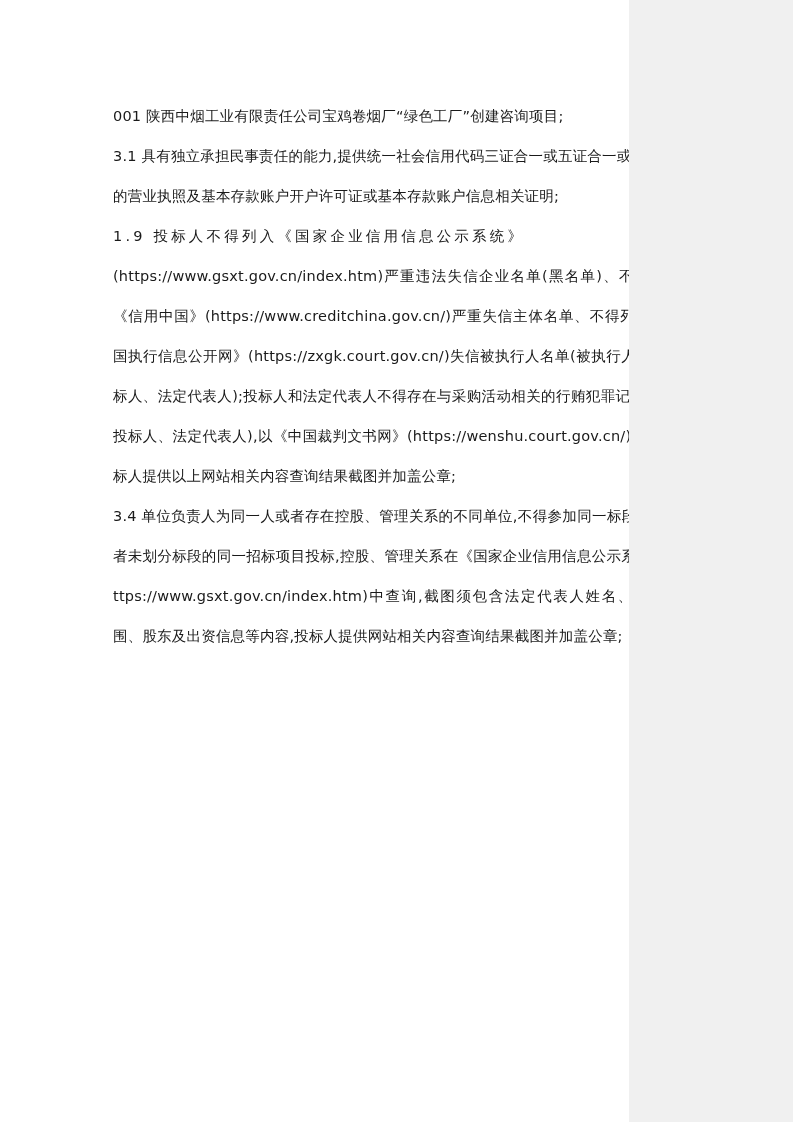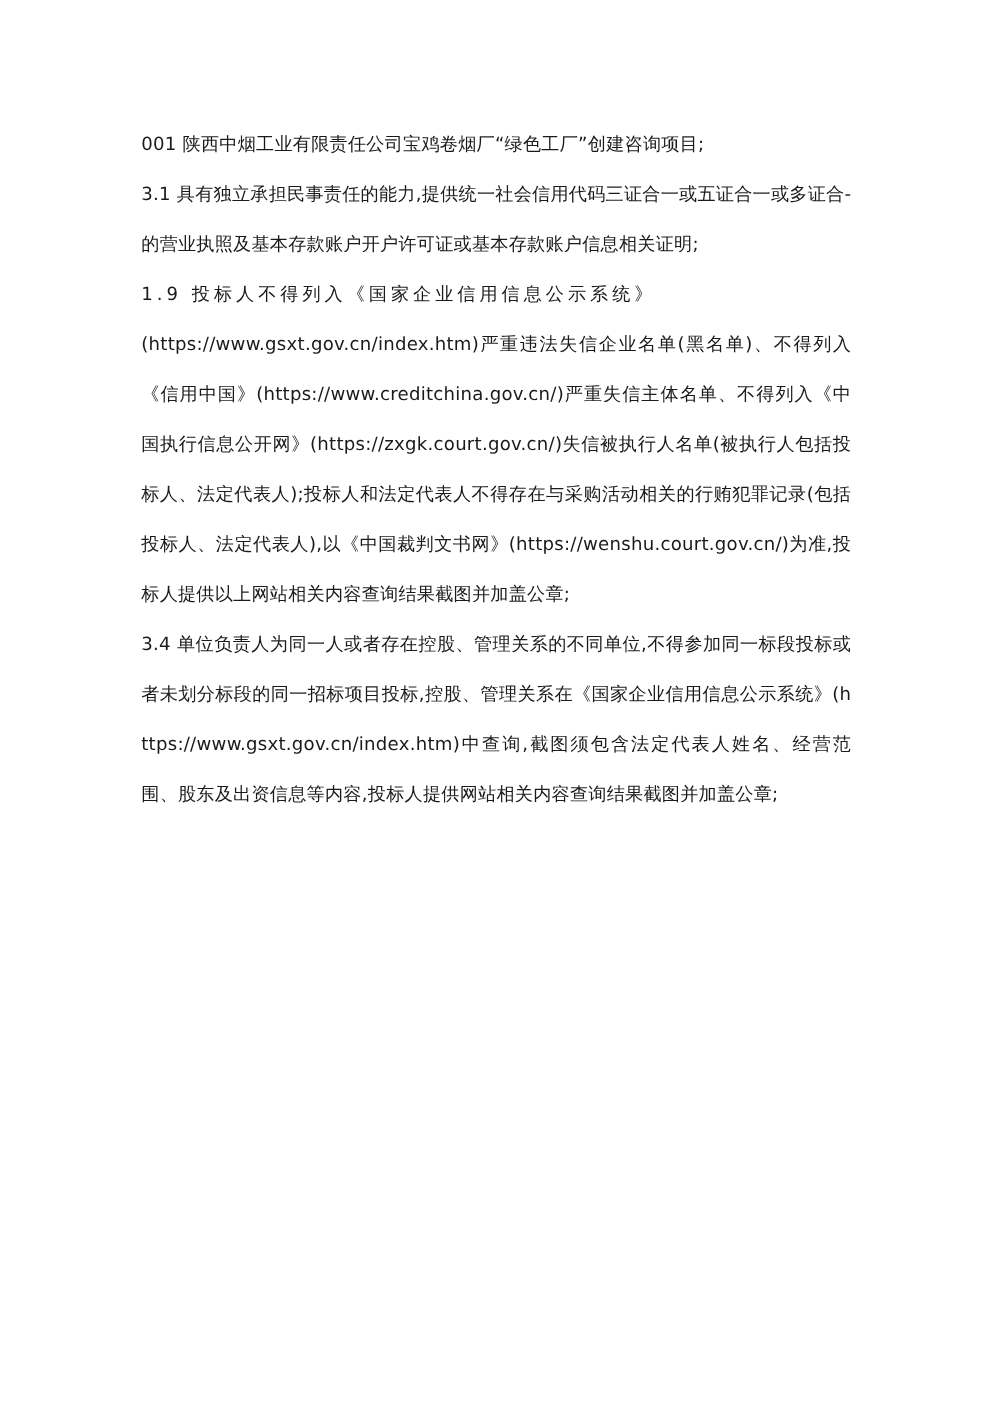--- a/index.html
+++ b/index.html
@@ -1,21 +1,21 @@
 <!DOCTYPE html>
 <html><head>
 <meta charset="utf-8">
 <style>
   html, body {
     margin: 0;
     padding: 0;
     background: #f0f0f0;
   }
   .page {
-    width: 793px;
+    width: 629px;
     height: 1122px;
     background: #ffffff;
     position: relative;
     box-sizing: border-box;
     overflow: hidden;
     font-family: "DejaVu Sans", "Liberation Sans", sans-serif;
     color: #1a1a1a;
   }
   .content {
     position: absolute;

